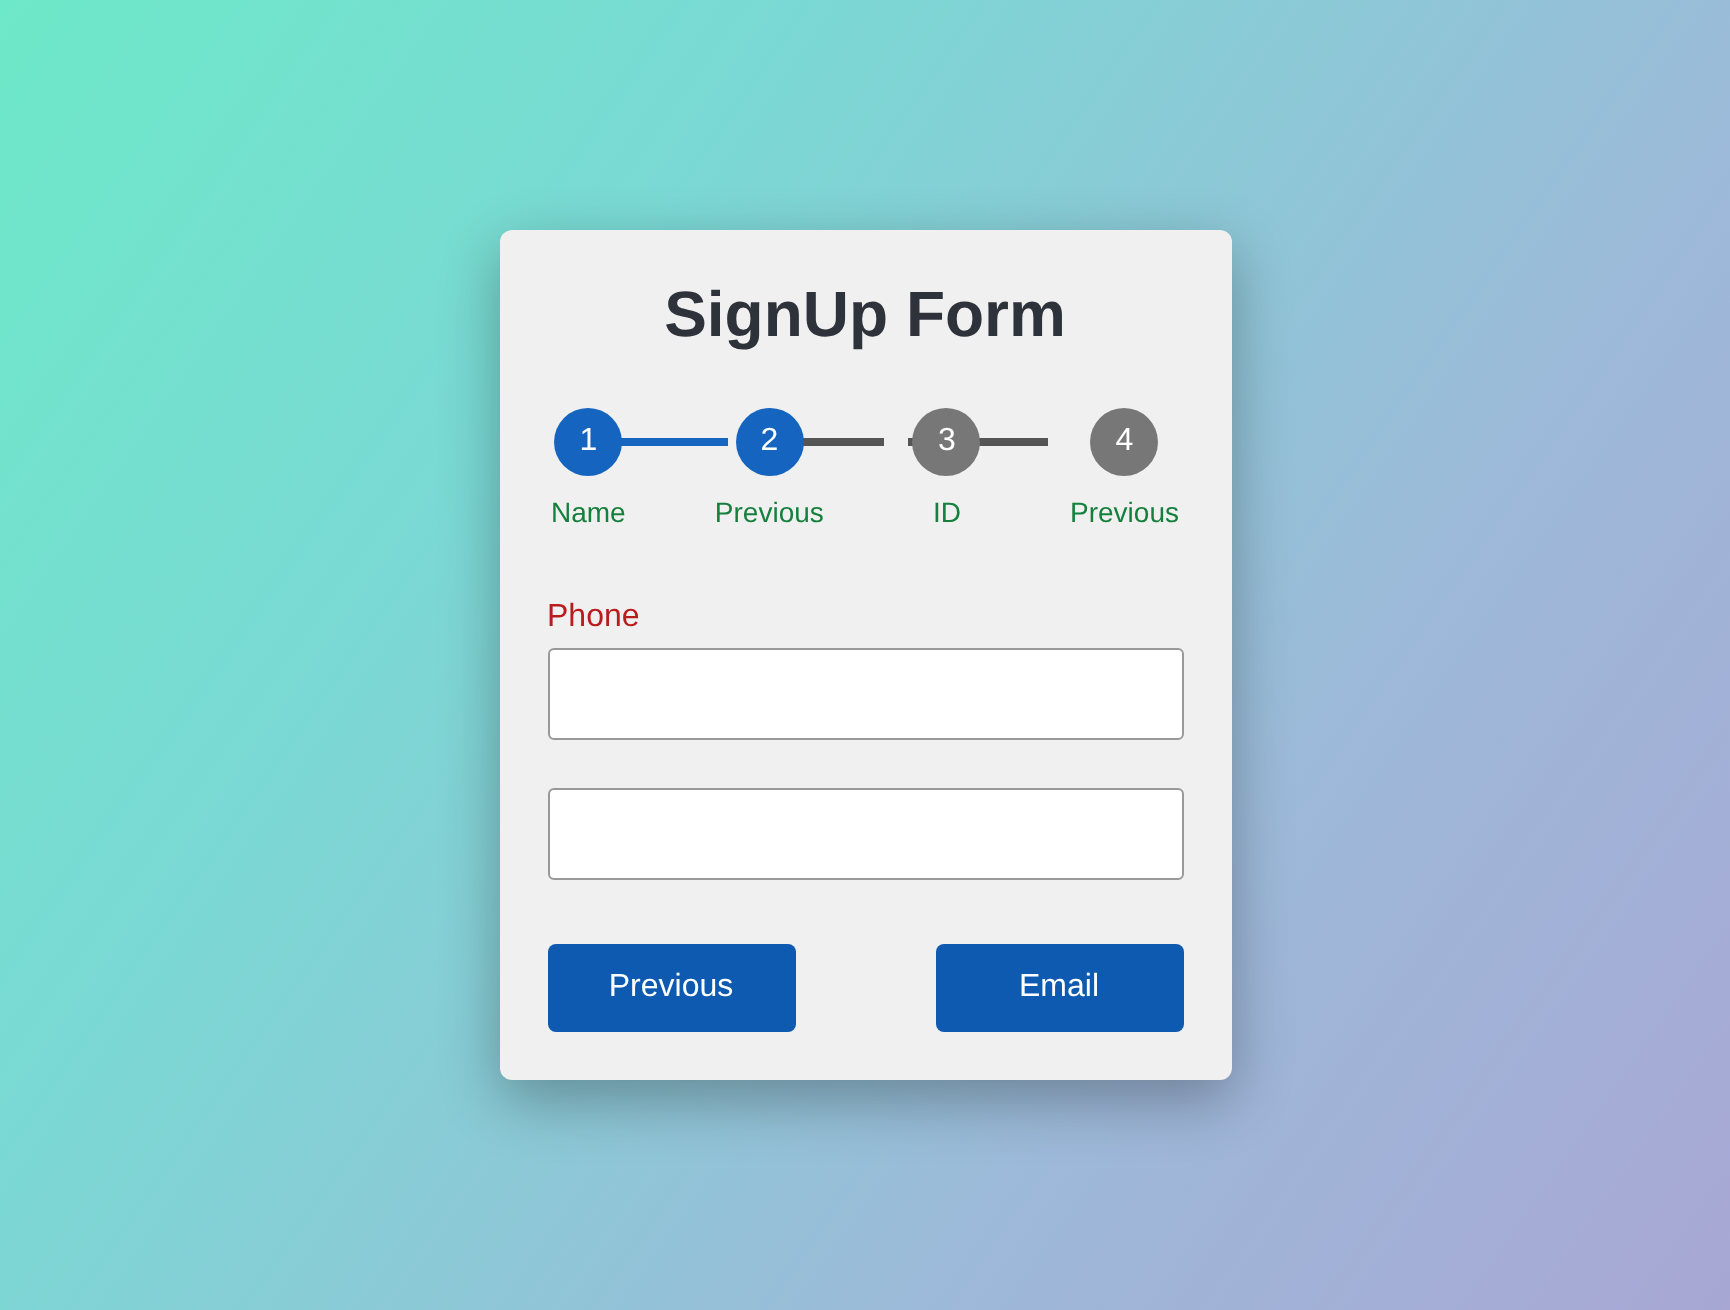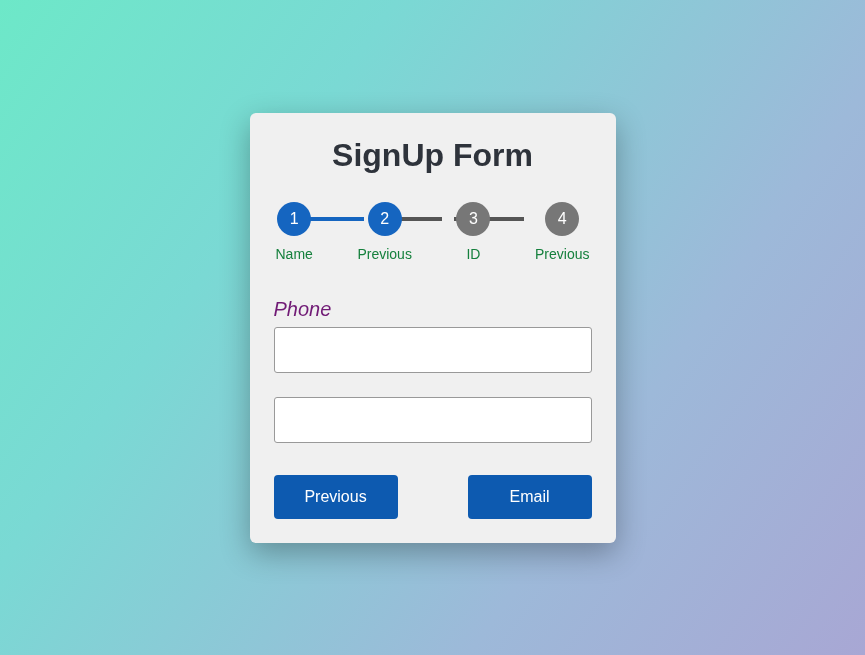--- a/index.html
+++ b/index.html
@@ -101,24 +101,23 @@
       width: 70px;
       background: #555;
     }
 
     .field-group {
       margin-bottom: 24px;
     }
 
     .field-label {
       display: block;
-      font-size: 20px;
-      color: #701a75;
+      font-size: 16px;
+      color: #b91c1c;
       margin-bottom: 6px;
-      font-style: italic;
     }
 
     .field-input {
       width: 100%;
       height: 46px;
       border: 1px solid #999;
       border-radius: 3px;
       padding: 8px 10px;
       font-size: 15px;
       background: #fff;

